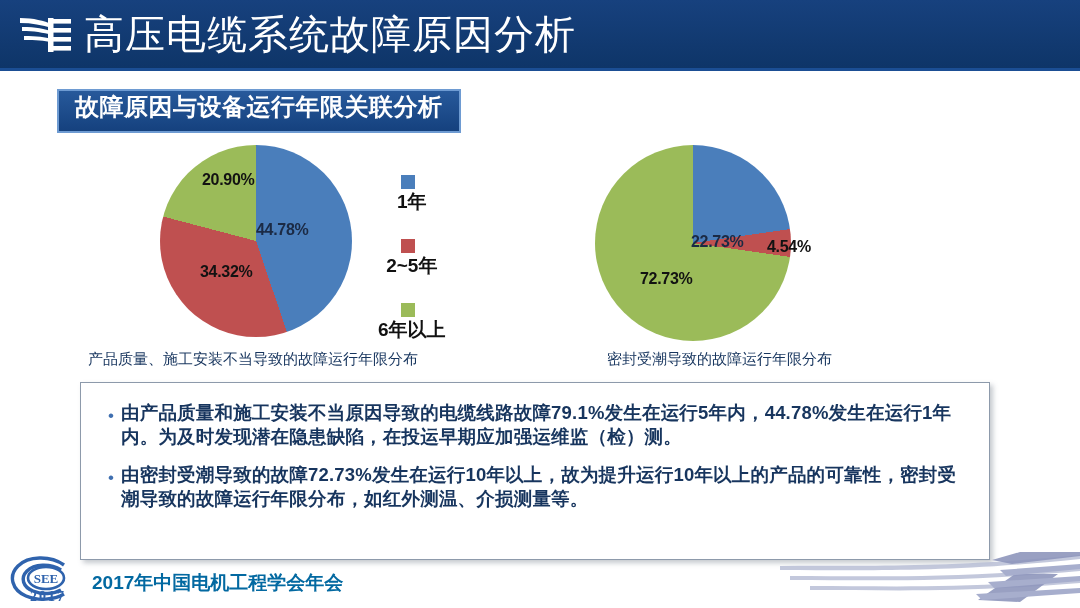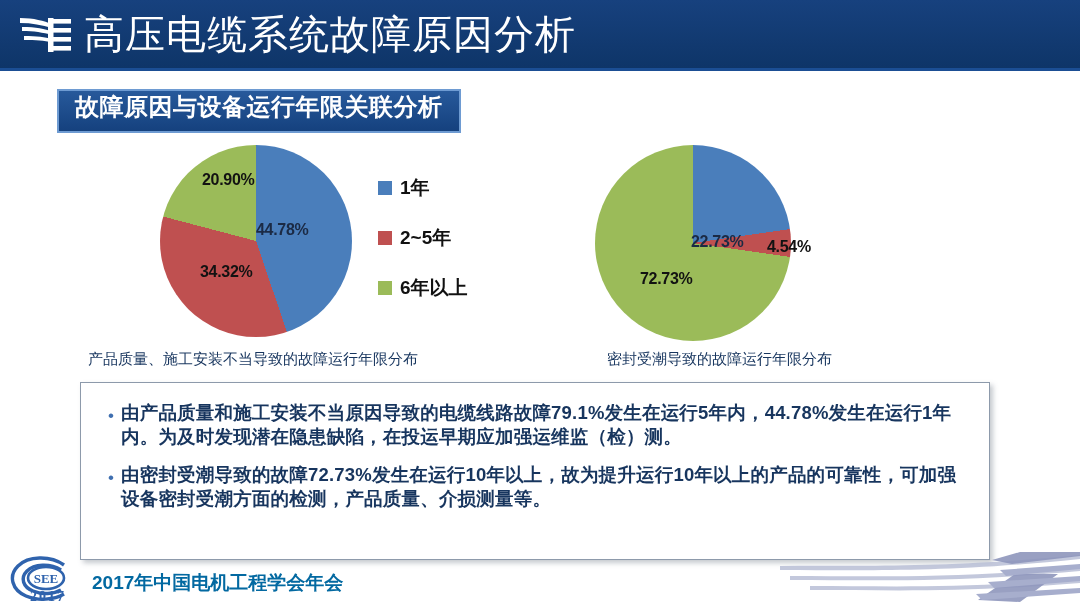--- a/index.html
+++ b/index.html
@@ -98,21 +98,21 @@
     position: absolute;
     top: 30px;
   }
   .legend-1 { left: 218px; }
   .legend-2 { left: 228px; }
   .legend-item {
     display: flex;
     align-items: center;
     white-space: nowrap;
   }
-  .legend-1 .legend-item { margin-bottom: 24px; }
+  .legend-1 .legend-item { margin-bottom: 24px; flex-direction: column; }
   .legend-2 .legend-item { margin-bottom: 20px; }
   .legend-swatch {
     width: 14px; height: 14px;
     flex: none;
     margin-right: 8px;
   }
   .legend-2 .legend-swatch { margin-right: 5px; }
   .legend-label {
     font-size: 19px;
     font-weight: bold;
@@ -247,21 +247,21 @@
 <div class="caption caption-1">产品质量、施工安装不当导致的故障运行年限分布</div>
 <div class="caption caption-2">密封受潮导致的故障运行年限分布</div>
 
 <div class="textbox">
   <div class="bullet-row">
     <span class="bullet-dot">•</span>
     <span class="bullet-text">由产品质量和施工安装不当原因导致的电缆线路故障79.1%发生在运行5年内，44.78%发生在运行1年内。为及时发现潜在隐患缺陷，在投运早期应加强运维监（检）测。</span>
   </div>
   <div class="bullet-row">
     <span class="bullet-dot">•</span>
-    <span class="bullet-text">由密封受潮导致的故障72.73%发生在运行10年以上，故为提升运行10年以上的产品的可靠性，可加强设备密封受潮方面的检测，产品质量、介损测量等。</span>
+    <span class="bullet-text">由密封受潮导致的故障72.73%发生在运行10年以上，故为提升运行10年以上的产品的可靠性，密封受潮导致的故障运行年限分布，如红外测温、介损测量等。</span>
   </div>
 </div>
 
 <div class="footer-logo">
   <svg width="78" height="50" viewBox="0 0 78 50">
     <g fill="none" stroke="#2f63ad" stroke-width="3.4">
       <path d="M58,9 C44,-1 22,0 12,10 C2,20 6,34 20,40 C32,45 48,44 58,38"></path>
       <path d="M55,14 C44,7 28,8 21,15 C14,22 17,31 27,35 C36,39 48,38 55,34"></path>
     </g>
     <ellipse cx="40" cy="22" rx="18" ry="11" fill="none" stroke="#2f63ad" stroke-width="2.6"></ellipse>

